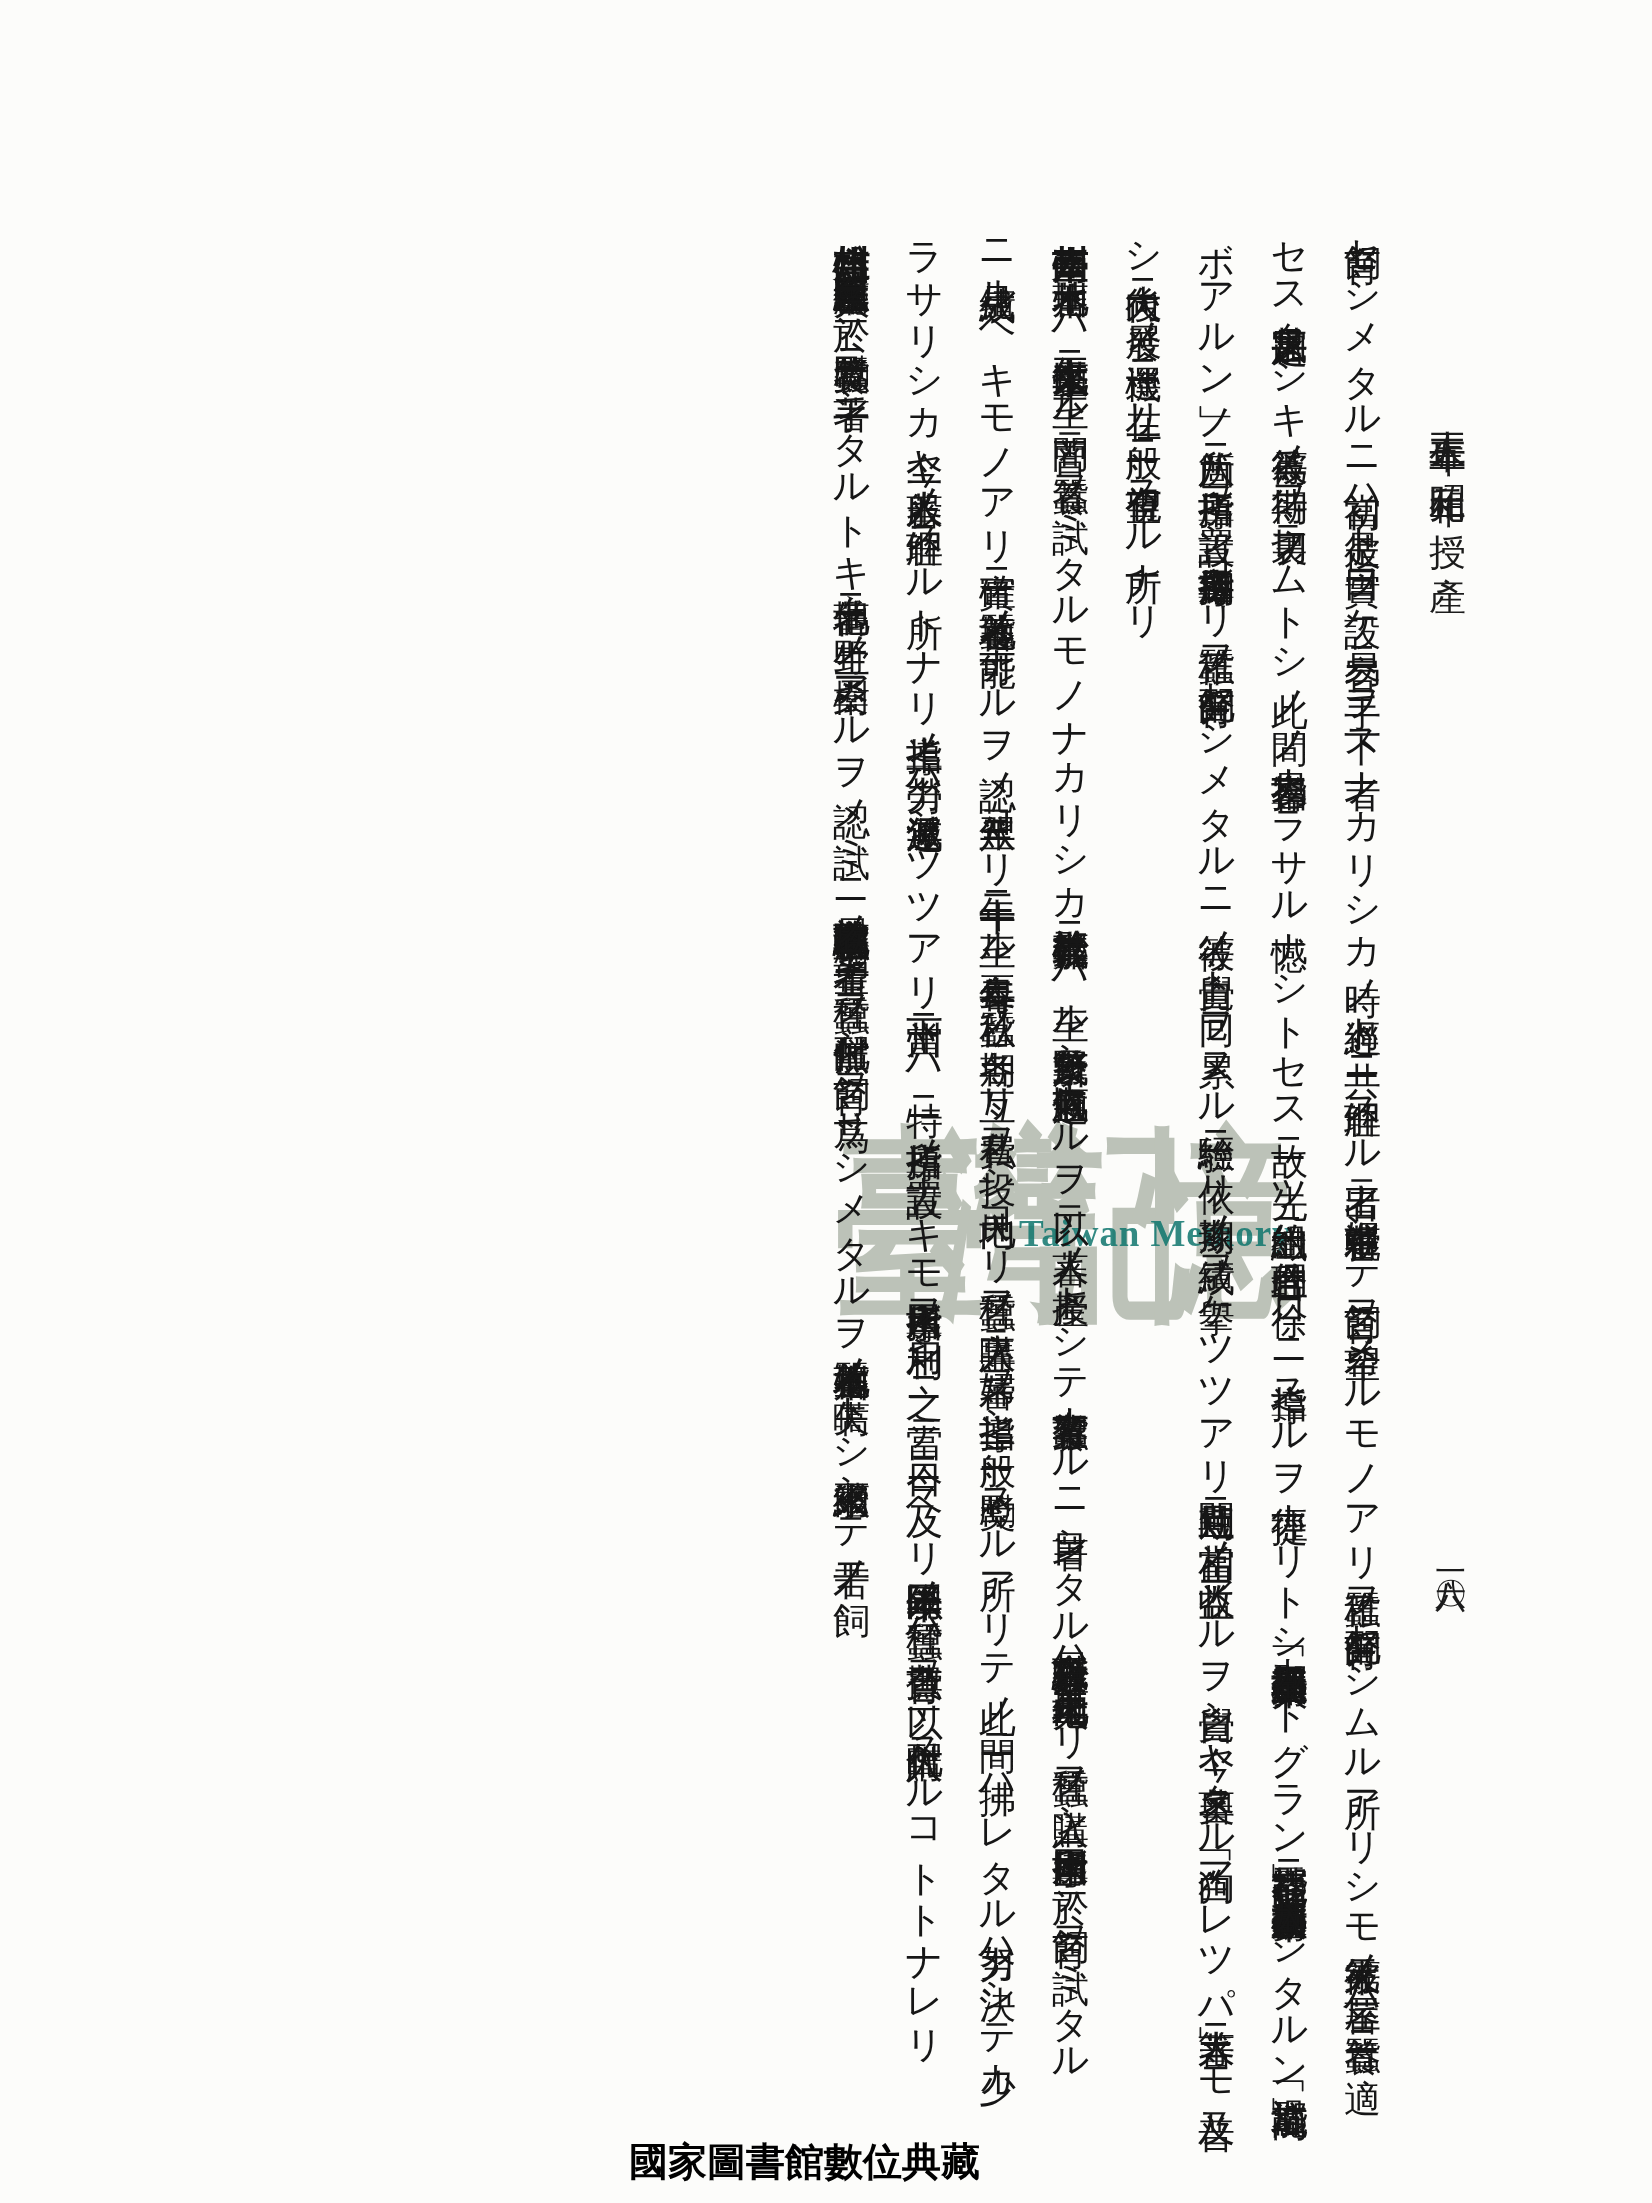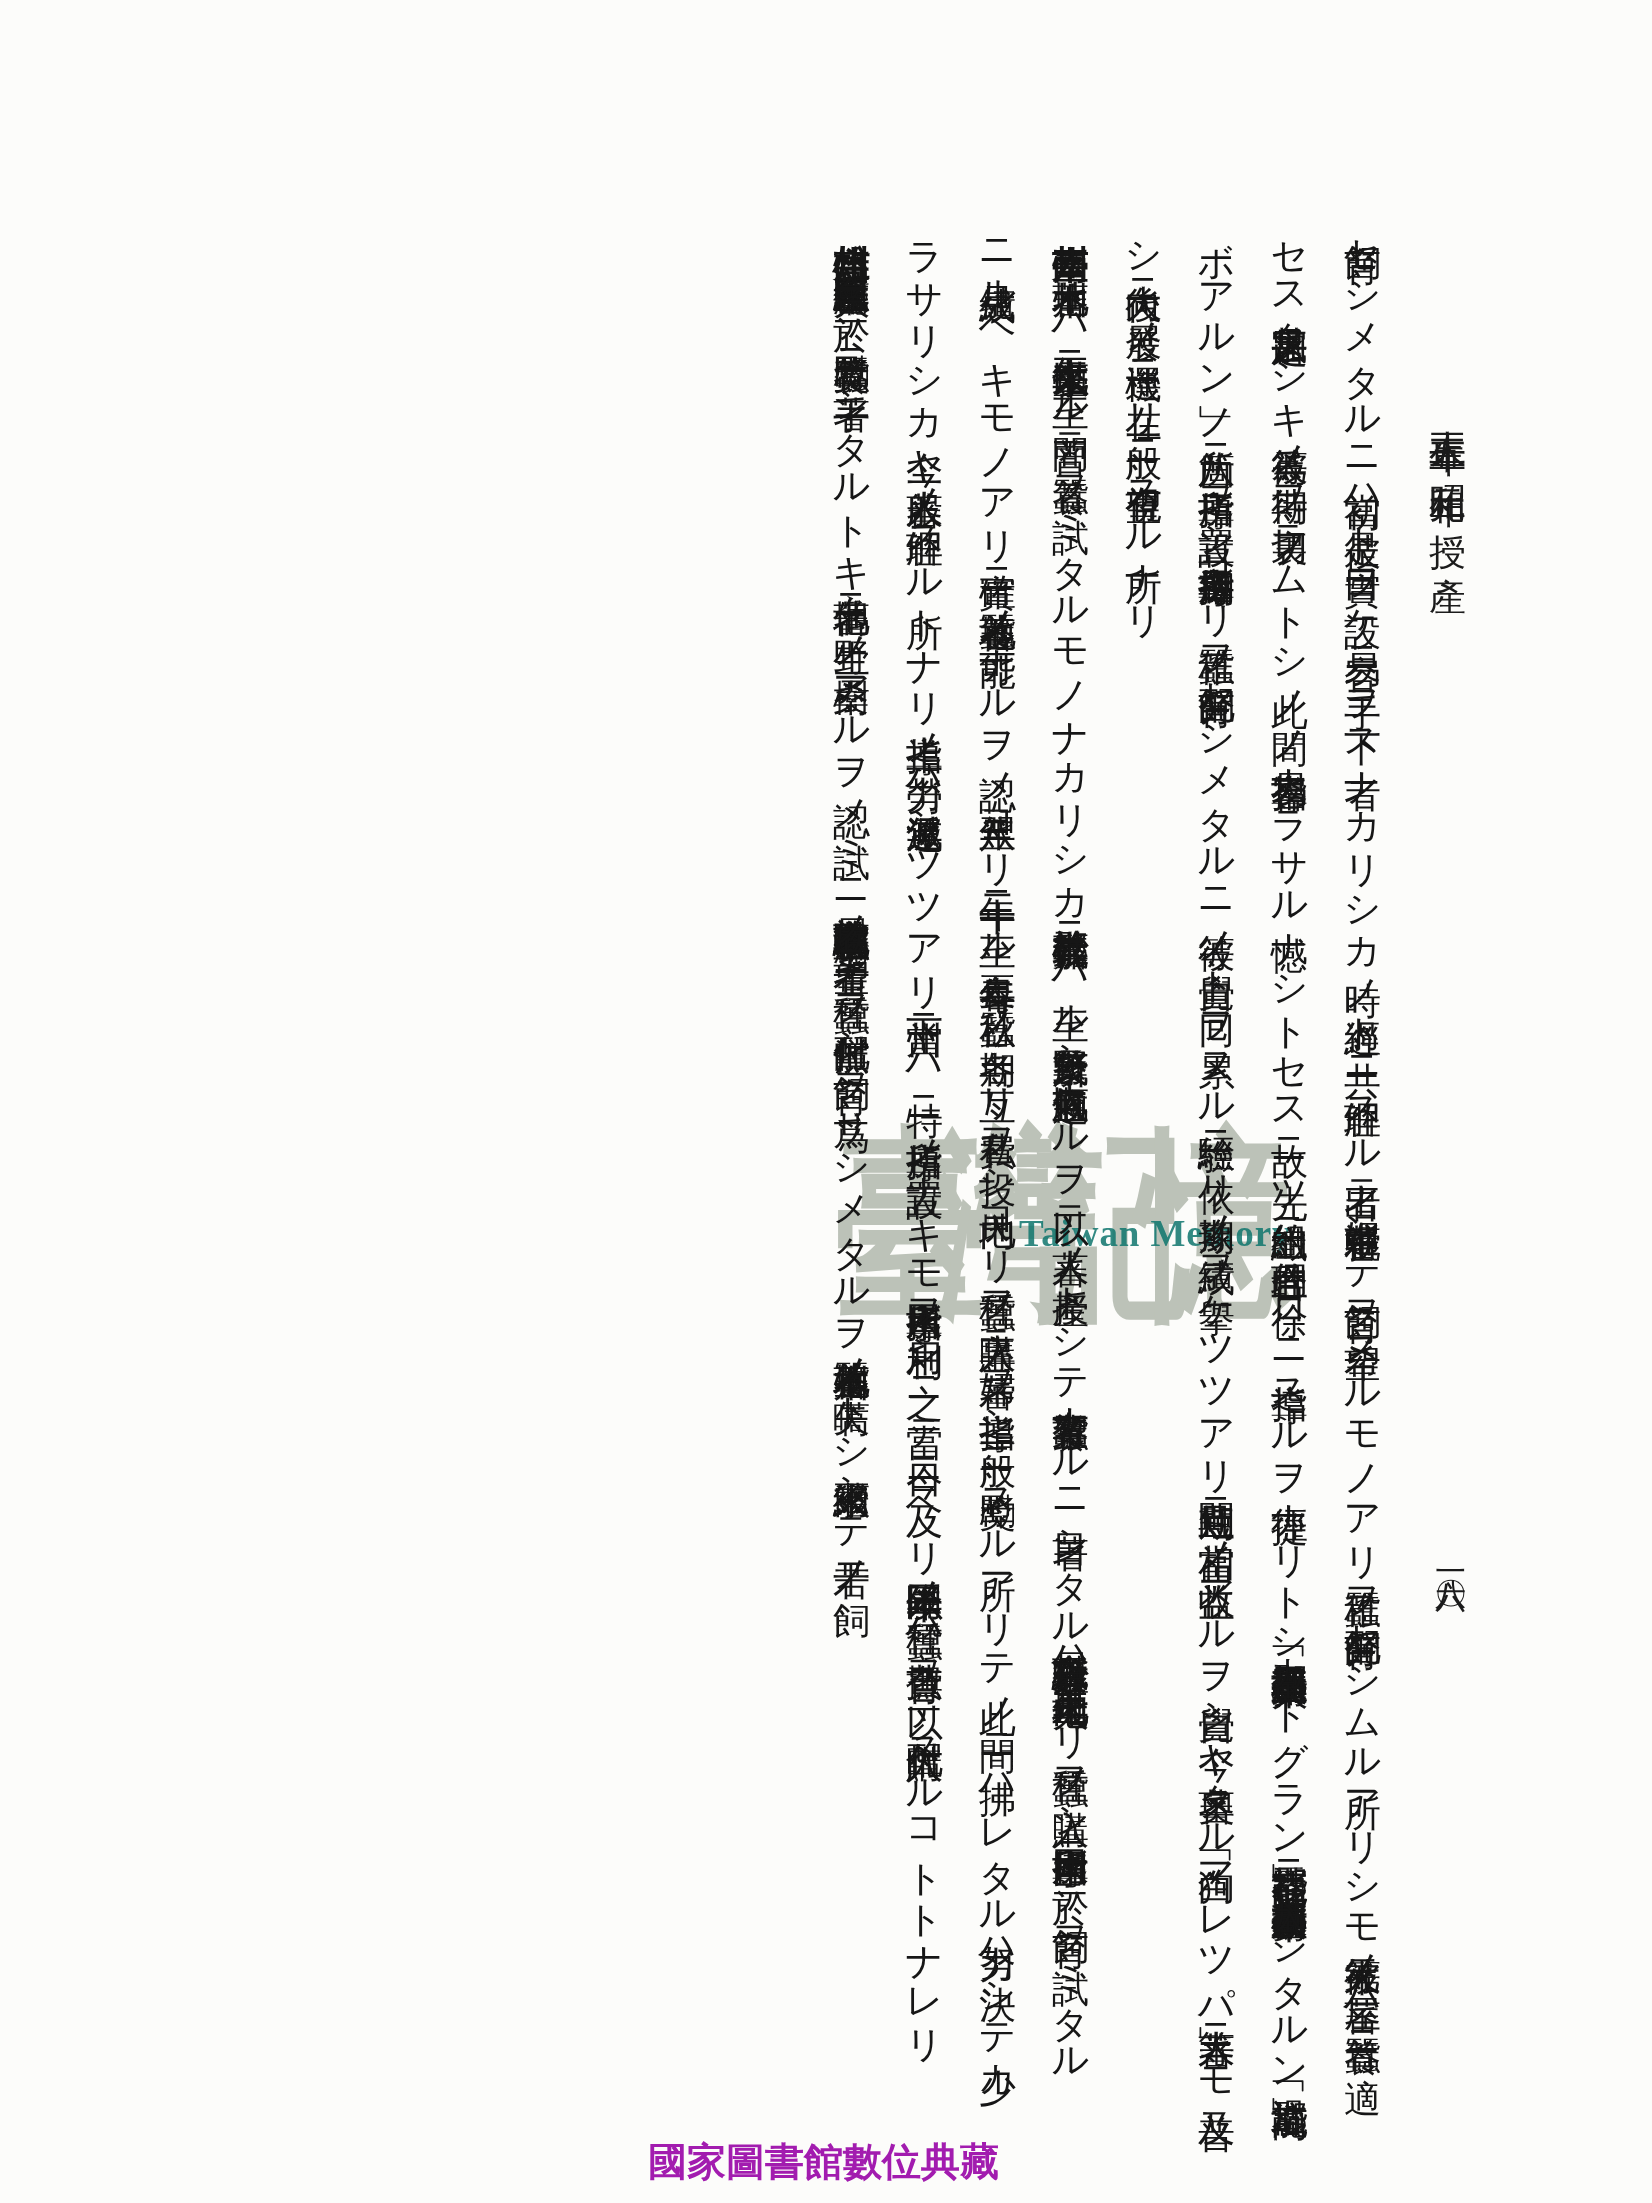--- a/index.html
+++ b/index.html
@@ -94,26 +94,25 @@
     opacity: 0.85;
     white-space: nowrap;
     text-align: right;
   }
   
   .footer-stamp {
     position: absolute;
     top: 2135px;
     left: 629px;
     font-size: 39px;
-    color: #a21caf;
+    color: #000000;
     font-weight: bold;
     letter-spacing: 0px;
     font-family: "Liberation Sans", "DejaVu Sans", sans-serif;
     white-space: nowrap;
-    margin-left: 19px;
   }
 </style>
 </head>
 <body>
 
 <div class="page">
 
   <div class="watermark">
     <span class="watermark-cjk">臺灣記憶</span>
     <span class="watermark-latin">Taiwan Memory</span>

